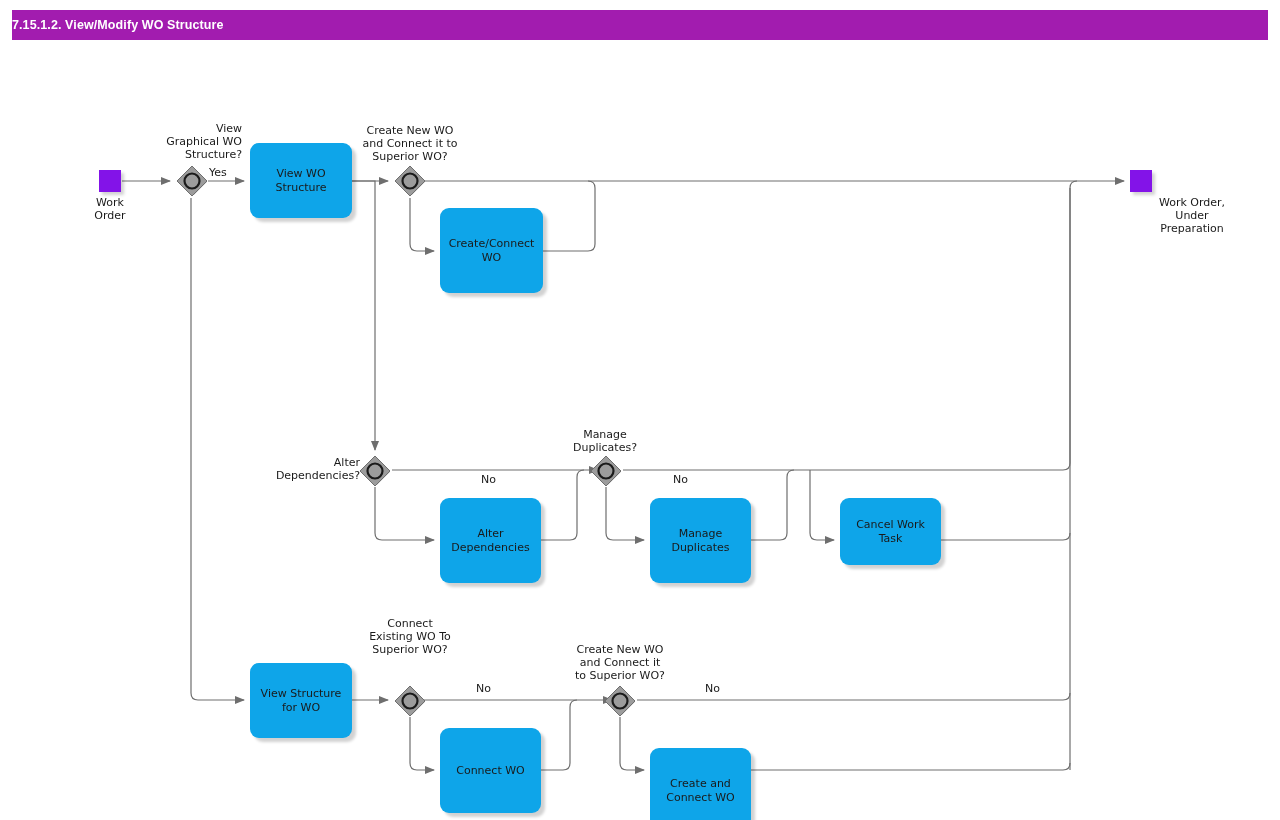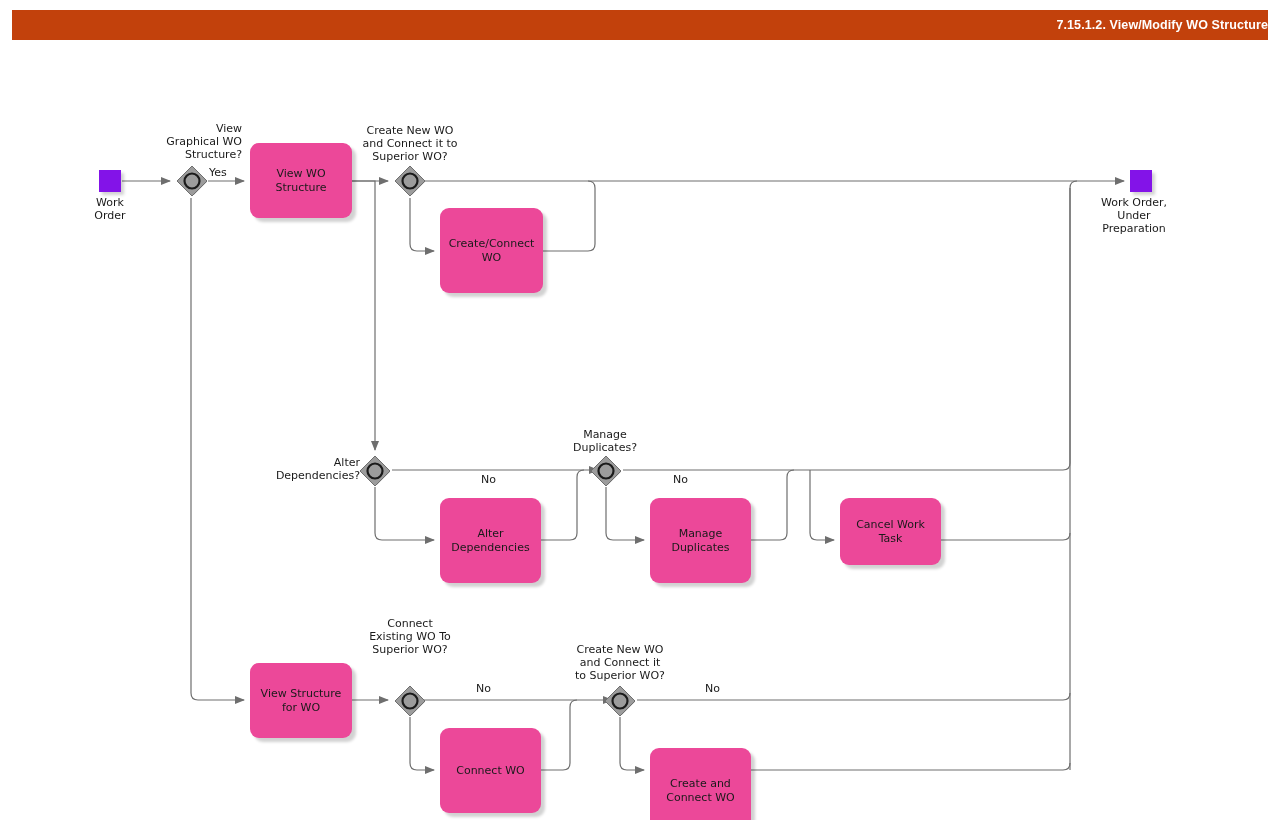--- a/index.html
+++ b/index.html
@@ -20,24 +20,24 @@
     height: 820px;
     background: #ffffff;
   }
   
   #title-bar {
     position: absolute;
     left: 12px;
     top: 10px;
     width: 1256px;
     height: 30px;
-    background: #c2410c;
+    background: #a21caf;
     display: flex;
     align-items: center;
-    justify-content: flex-end;
+    justify-content: flex-start;
   }
   #title-bar .title-text {
     color: #ffffff;
     font-family: "Liberation Sans", sans-serif;
     font-size: 12.5px;
     font-weight: bold;
     letter-spacing: 0.1px;
     white-space: nowrap;
   }
   
@@ -48,21 +48,21 @@
     width: 1280px;
     height: 820px;
     pointer-events: none;
   }
   
   .node {
     position: absolute;
   }
   
   .task {
-    background: #ec4899;
+    background: #0ea5e9;
     border-radius: 9px;
     box-shadow: 4px 4px 3px rgba(0,0,0,0.18);
     display: flex;
     align-items: center;
     justify-content: center;
     text-align: center;
     box-sizing: border-box;
   }
   .task .task-label {
     font-family: "DejaVu Sans", sans-serif;
@@ -179,21 +179,21 @@
 
   <div class="node" style="left:99px; top:170px;">
     <div class="event-square"></div>
   </div>
   <div class="flow-label" style="left:59px; top:196px; width:102px;">Work
 Order</div>
 
   <div class="node" style="left:1130px; top:170px;">
     <div class="event-square"></div>
   </div>
-  <div class="flow-label" style="left:1073px; top:196px; width:122px;">Work Order,
+  <div class="flow-label" style="left:1131px; top:196px; width:122px;">Work Order,
 Under
 Preparation</div>
 
   <div class="node gateway" style="left:176px; top:165px;">
     <svg width="32" height="32" viewBox="0 0 32 32" xmlns="http://www.w3.org/2000/svg">
       <polygon points="18,4 31,17 18,30 5,17" fill="#8e8e8e" opacity="0.45"></polygon>
       <polygon points="16,1 31,16 16,31 1,16" fill="#9c9c9c" stroke="#6e6e6e" stroke-width="1"></polygon>
       <circle cx="16" cy="16" r="7.5" fill="#9c9c9c" stroke="#1a1a1a" stroke-width="2.2"></circle>
     </svg>
   </div>

